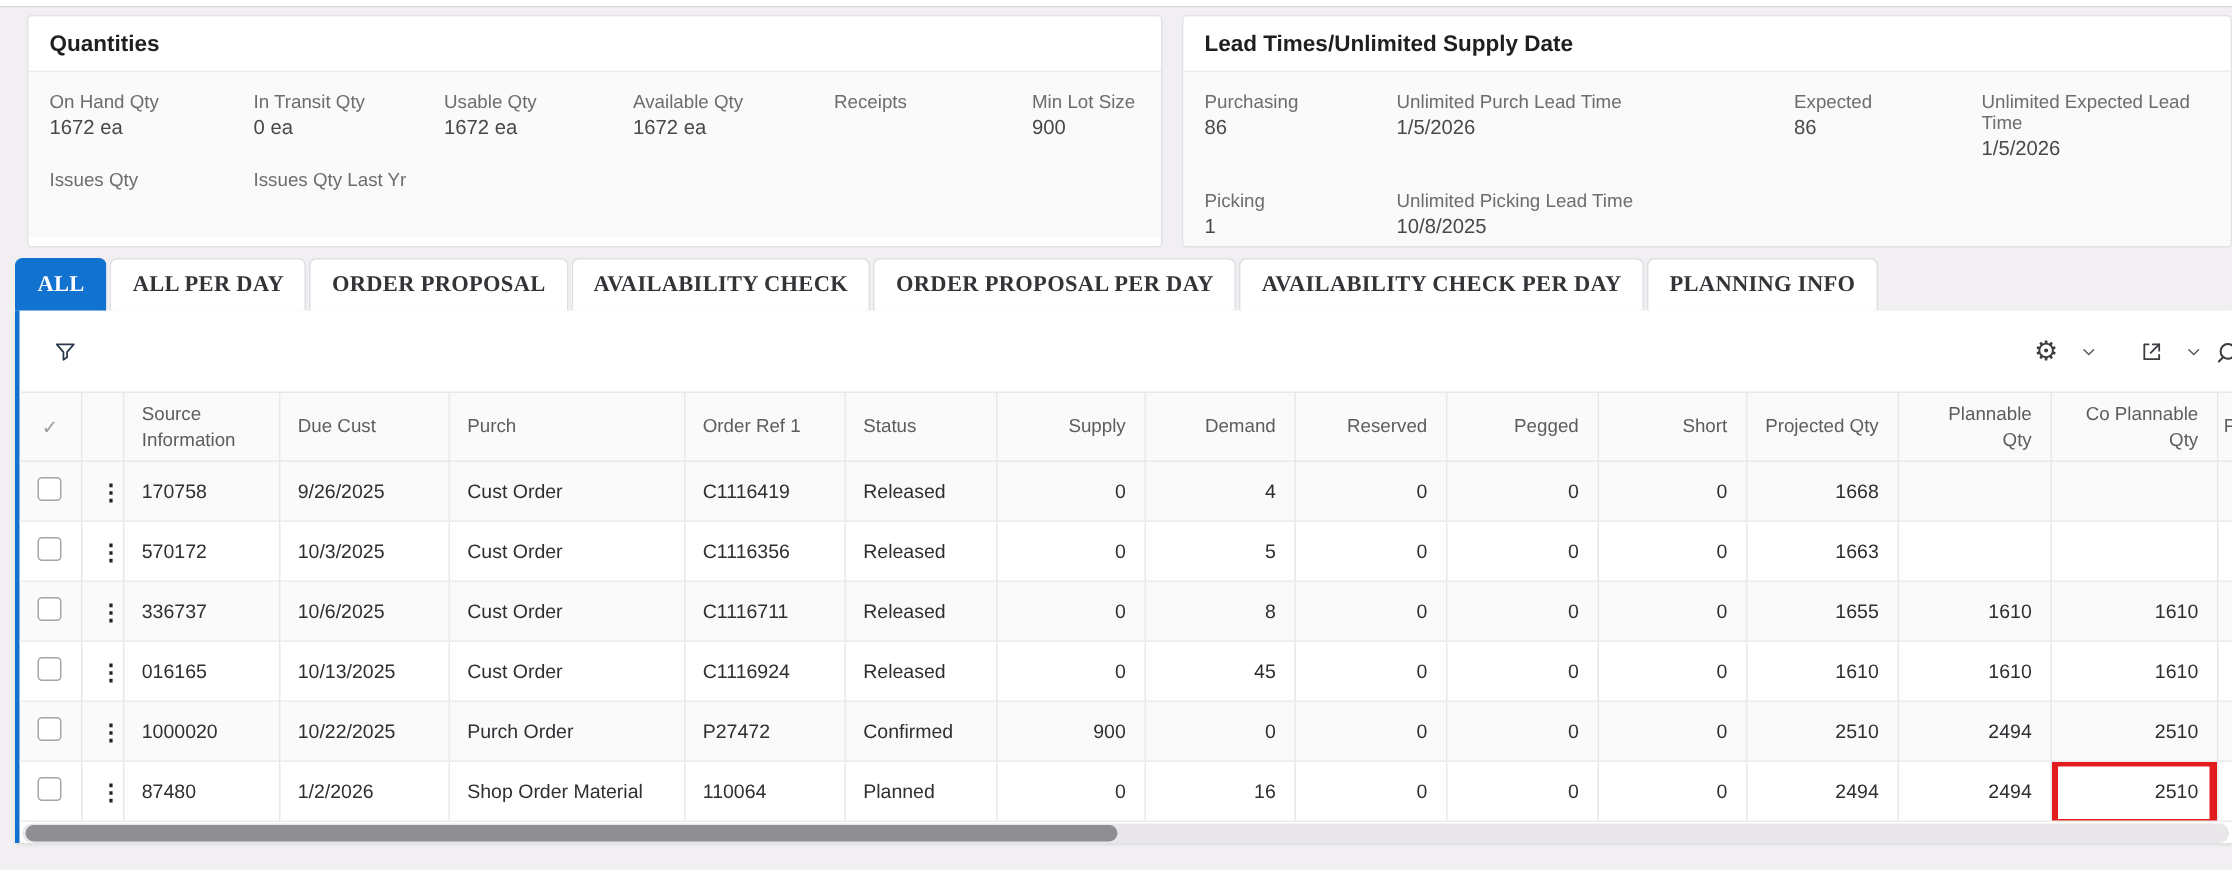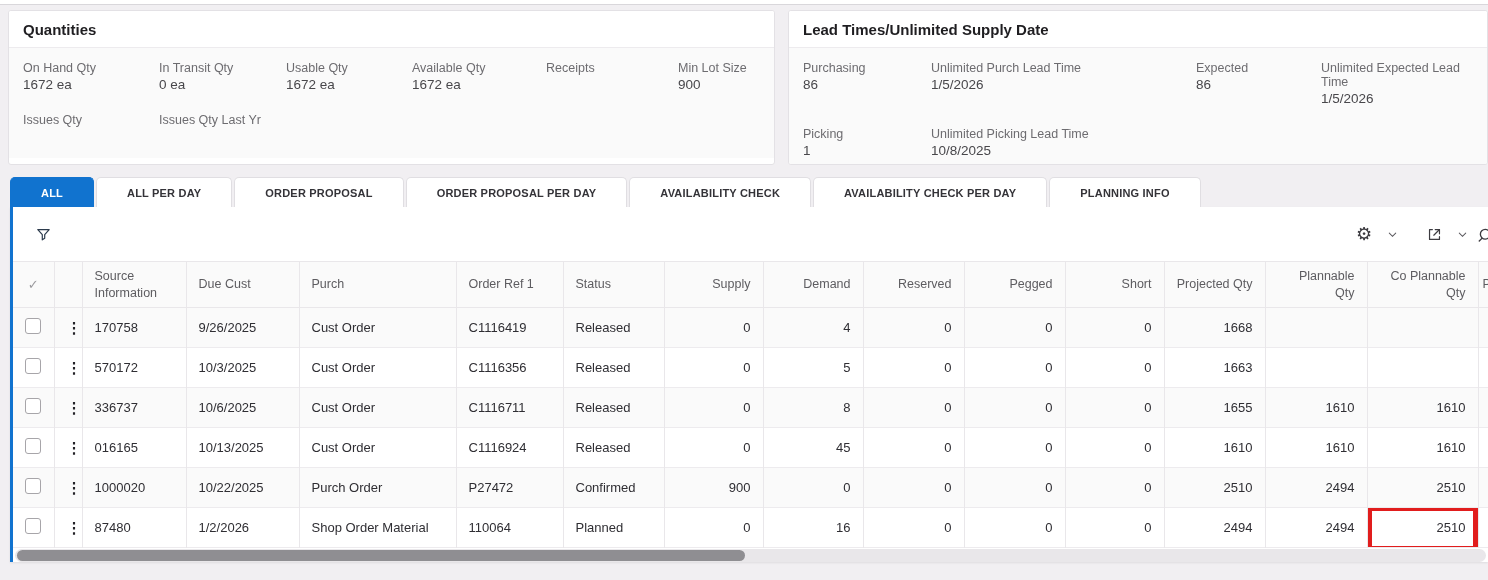--- a/index.html
+++ b/index.html
@@ -2,35 +2,35 @@
 <html><head>
 <meta charset="utf-8">
 <style>
   * { margin:0; padding:0; box-sizing:border-box; }
   html,body { width:1488px; height:580px; overflow:hidden; }
   body { background:#f1eff2; font-family:"Liberation Sans", sans-serif; color:#323135; }
 
   .top-strip { height:5px; background:#ffffff; border-bottom:1px solid #d9d7db; }
 
   
-  .cards-row { display:flex; gap:13px; padding:5px 0 0 8px; }
+  .cards-row { display:flex; gap:13px; padding:5px 0 0 18px; }
   .card { background:#ffffff; border:1px solid #e3e1e5; border-radius:3px; height:155px; overflow:hidden; }
   .card-quantities { width:785px; }
   .card-leadtimes  { width:700px; flex:0 0 700px; }
   .card-title { font-size:15px; font-weight:bold; color:#1f1e21; padding:10px 14px 9px; background:#fff; border-bottom:1px solid #edebee; }
   .card-body { background:#fafafa; padding:13px 14px; display:grid; row-gap:20px; }
   .card-quantities .card-body { grid-template-columns:136px 127px 126px 134px 132px 1fr; }
   .card-leadtimes  .card-body { grid-template-columns:128px 265px 125px 1fr; }
   .field-label { font-size:12.5px; color:#6d6c70; }
   .field-value { font-size:13.5px; color:#48474b; margin-top:2px; min-height:16px; }
 
   
   .tabs-row { display:flex; gap:2px; align-items:flex-end; margin:10px 0 0 10px; height:32px; }
-  .tab { font-size:11px; font-weight:bold; letter-spacing:.2px; padding:9px 30px 8px; background:#fff;
-         border:1px solid #e0dee2; border-bottom:none; border-radius:5px 5px 0 0; color:#343338; cursor:pointer; white-space:nowrap; }
+  .tab { font-size:15px; font-weight:bold; letter-spacing:.2px; padding:9px 14px 8px; background:#fff;
+         border:1px solid #e0dee2; border-bottom:none; border-radius:5px 5px 0 0; color:#343338; cursor:pointer; white-space:nowrap;font-family:Liberation Serif, serif; }
   .tab.active { background:#1173cf; border-color:#1173cf; color:#fff; }
 
   
   .grid-panel { margin-left:10px; width:1478px; background:#fff; border-left:3px solid #1173cf; box-shadow:0 1px 2px rgba(0,0,0,.08); }
   .toolbar { height:54px; display:flex; align-items:center; padding:0 14px 0 18px; position:relative; }
   .icon-btn { display:inline-flex; align-items:center; justify-content:center; width:24px; height:24px; color:#31404f; cursor:pointer; }
   .icon-btn svg { display:block; }
   .toolbar-right { margin-left:auto; display:flex; align-items:center; gap:4px; }
   .gear-glyph { font-size:18px; color:#3c3b40; line-height:1; }
   .chev { color:#5a595e; margin-right:14px; }
@@ -130,22 +130,22 @@
           <div class="field-value">10/8/2025</div>
         </div>
       </div>
   </div>
 </div>
 
 <div class="tabs-row" id="tabs-row">
     <div class="tab active">ALL</div>
     <div class="tab">ALL PER DAY</div>
     <div class="tab">ORDER PROPOSAL</div>
+    <div class="tab">AVAILABILITY CHECK</div>
     <div class="tab">ORDER PROPOSAL PER DAY</div>
-    <div class="tab">AVAILABILITY CHECK</div>
     <div class="tab">AVAILABILITY CHECK PER DAY</div>
     <div class="tab">PLANNING INFO</div>
   </div>
 
 <div class="grid-panel">
   <div class="toolbar">
     <span class="icon-btn">
       <svg width="17" height="17" viewBox="0 0 24 24" fill="none" stroke="#2c3b4d" stroke-width="1.7" stroke-linejoin="round">
           <path d="M4 5h16l-6.3 7.3v4.9l-3.4 2.3v-7.2z"></path>
         </svg>

